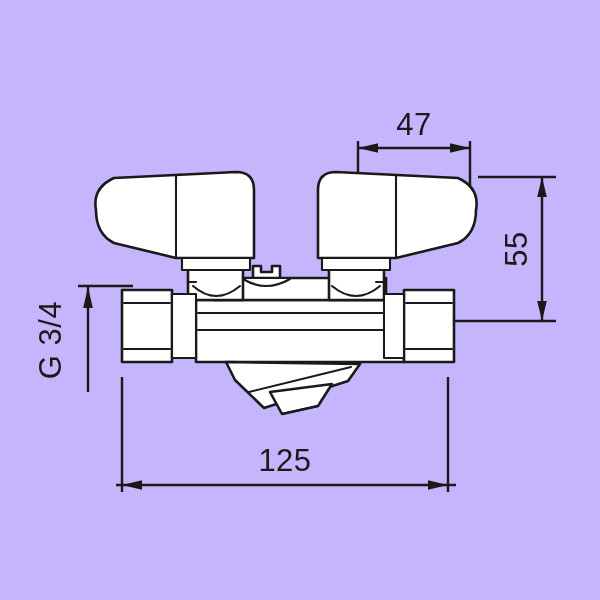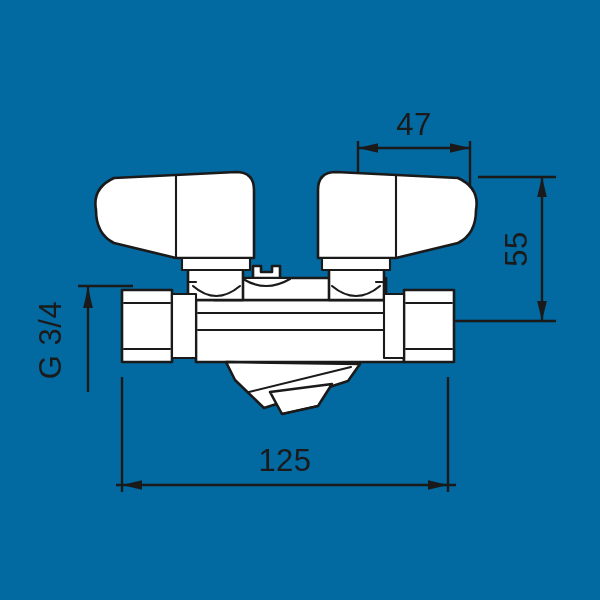--- a/index.html
+++ b/index.html
@@ -7,21 +7,21 @@
     padding: 0;
     background: #ffffff;
   }
   body {
     font-family: "Liberation Sans", sans-serif;
   }
   #drawing-root {
     position: relative;
     width: 600px;
     height: 600px;
-    background: #0369a1;
+    background: #c4b5fd;
     overflow: hidden;
   }
   #drawing-svg {
     position: absolute;
     top: 0;
     left: 0;
     width: 600px;
     height: 600px;
     display: block;
   }

